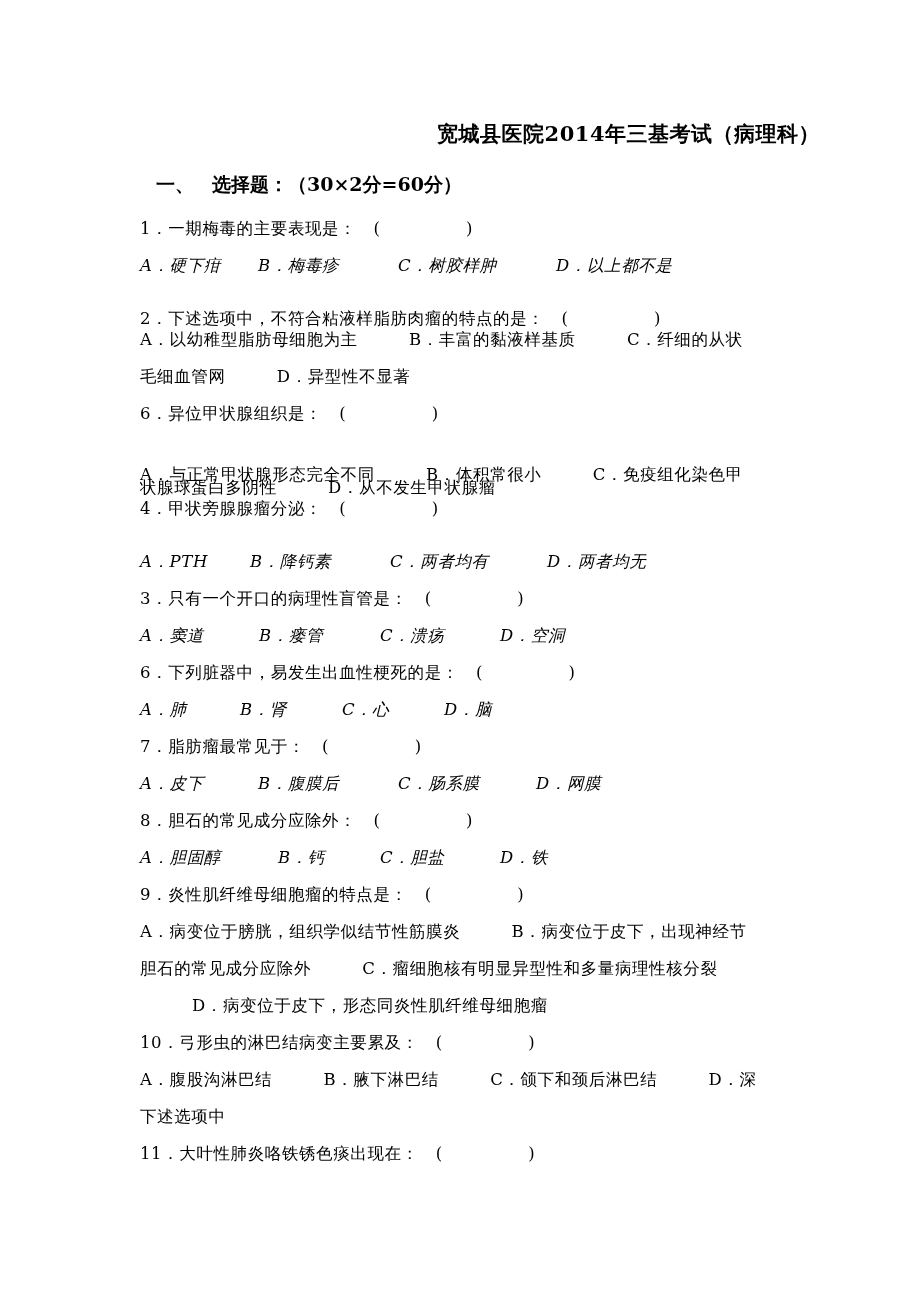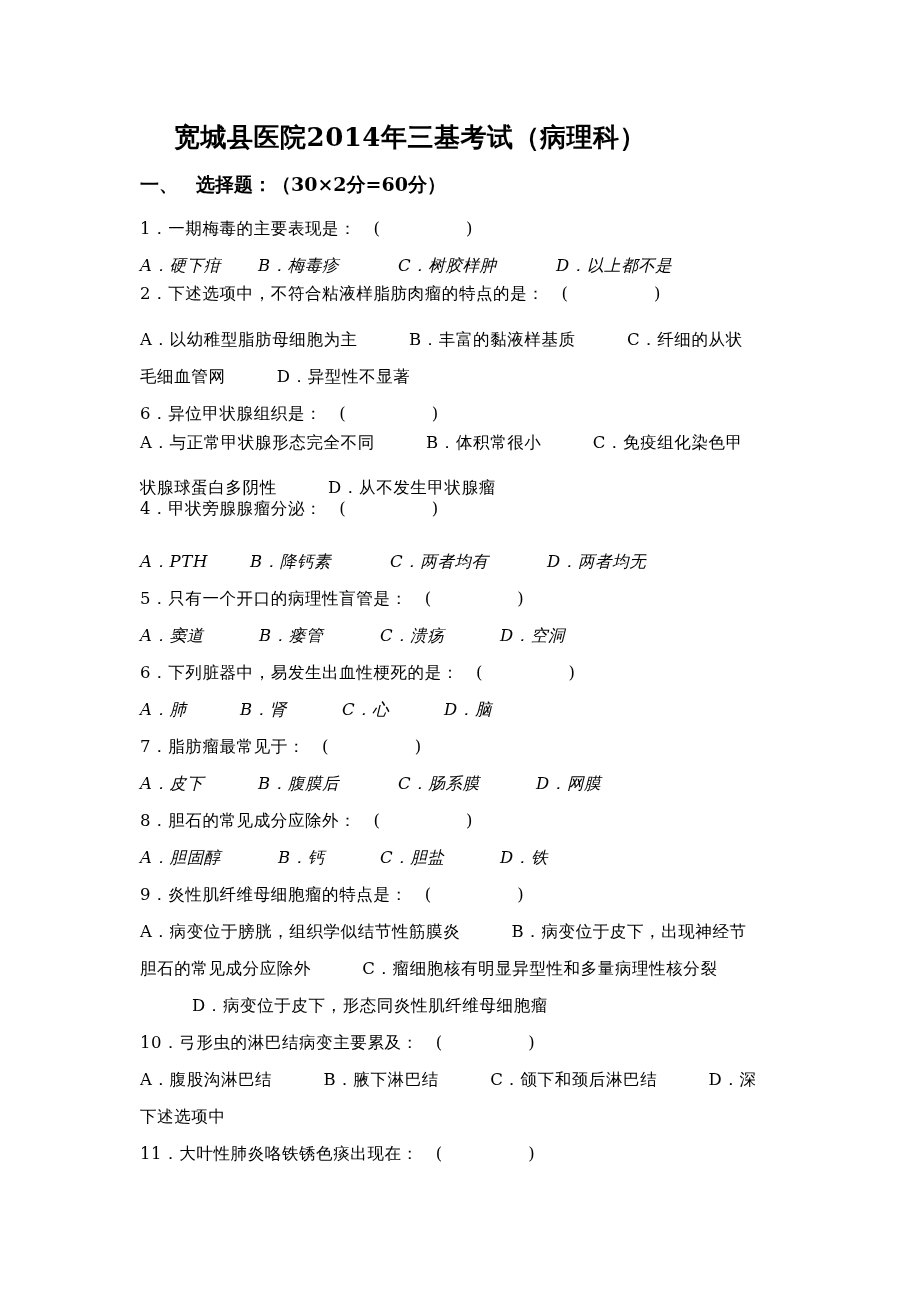--- a/index.html
+++ b/index.html
@@ -1,20 +1,20 @@
 <!DOCTYPE html>
 <html><head>
   <meta charset="utf-8">
   <style>
     html, body { margin: 0; padding: 0; background: #ffffff; }
     body { width: 920px; height: 1302px; position: relative; overflow: hidden;
            font-family: "DejaVu Serif", "Liberation Serif", serif; color: #000; }
-    .title { position: absolute; left: 0; width: 820px; top: 120px; text-align: center;
-             font-size: 26px; font-weight: bold; letter-spacing: 0.5px; }
-    .section { position: absolute; left: 140px; top: 172px; font-size: 19px; font-weight: bold; }
+    .title { position: absolute; left: 0; width: 820px; top: 120px; text-align: right;
+             font-size: 21px; font-weight: bold; letter-spacing: 0.5px; }
+    .section { position: absolute; left: 156px; top: 172px; font-size: 19px; font-weight: bold; }
     .section .num { display: inline-block; width: 56px; }
     .line { position: absolute; left: 140px; font-size: 16.5px; white-space: nowrap; letter-spacing: 0.6px; }
     .opt { display: inline-block; font-style: italic; }
     .paren { display: inline-block; }
   </style>
 </head>
 <body>
 
 <div>
   <div class="title">宽城县医院2014年三基考试（病理科）</div>
@@ -23,41 +23,41 @@
     <span class="num">一、</span><span>选择题：（30×2分=60分）</span>
   </div>
 
   <div class="line" style="top:218px">
     <span>1．一期梅毒的主要表现是：</span>　<span class="paren">(　　　　　)</span>
   </div>
   <div class="line" style="top:255px">
     <span class="opt" style="width:118px">A．硬下疳</span><span class="opt" style="width:140px">B．梅毒疹</span><span class="opt" style="width:158px">C．树胶样肿</span><span class="opt">D．以上都不是</span>
   </div>
 
-  <div class="line" style="top:283px">
+  <div class="line" style="top:308px">
     <span>2．下述选项中，不符合粘液样脂肪肉瘤的特点的是：</span>　<span class="paren">(　　　　　)</span>
   </div>
   <div class="line" style="top:329px">A．以幼稚型脂肪母细胞为主　　　B．丰富的黏液样基质　　　C．纤细的从状</div>
   <div class="line" style="top:366px">毛细血管网　　　D．异型性不显著</div>
 
   <div class="line" style="top:403px">
     <span>6．异位甲状腺组织是：</span>　<span class="paren">(　　　　　)</span>
   </div>
-  <div class="line" style="top:432px">A．与正常甲状腺形态完全不同　　　B．体积常很小　　　C．免疫组化染色甲</div>
+  <div class="line" style="top:464px">A．与正常甲状腺形态完全不同　　　B．体积常很小　　　C．免疫组化染色甲</div>
   <div class="line" style="top:477px">状腺球蛋白多阴性　　　D．从不发生甲状腺瘤</div>
 
   <div class="line" style="top:498px">
     <span>4．甲状旁腺腺瘤分泌：</span>　<span class="paren">(　　　　　)</span>
   </div>
   <div class="line" style="top:551px">
     <span class="opt" style="width:110px">A．PTH</span><span class="opt" style="width:140px">B．降钙素</span><span class="opt" style="width:157px">C．两者均有</span><span class="opt">D．两者均无</span>
   </div>
 
   <div class="line" style="top:588px">
-    <span>5．只有一个开口的病理性盲管是：</span>　<span class="paren">(　　　　　)</span>
+    <span>3．只有一个开口的病理性盲管是：</span>　<span class="paren">(　　　　　)</span>
   </div>
   <div class="line" style="top:625px">
     <span class="opt" style="width:119px">A．窦道</span><span class="opt" style="width:121px">B．瘘管</span><span class="opt" style="width:120px">C．溃疡</span><span class="opt">D．空洞</span>
   </div>
 
   <div class="line" style="top:662px">
     <span>6．下列脏器中，易发生出血性梗死的是：</span>　<span class="paren">(　　　　　)</span>
   </div>
   <div class="line" style="top:699px">
     <span class="opt" style="width:100px">A．肺</span><span class="opt" style="width:102px">B．肾</span><span class="opt" style="width:102px">C．心</span><span class="opt">D．脑</span>

